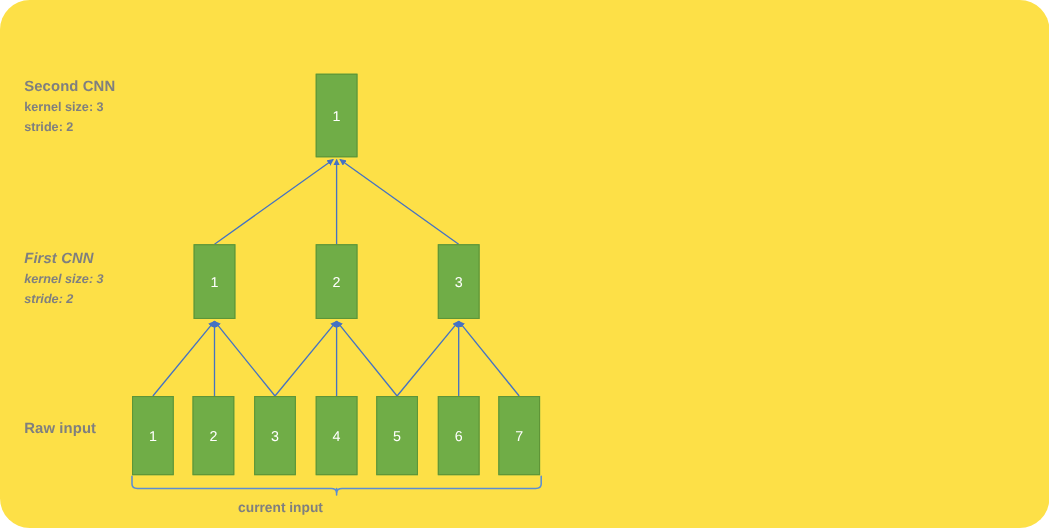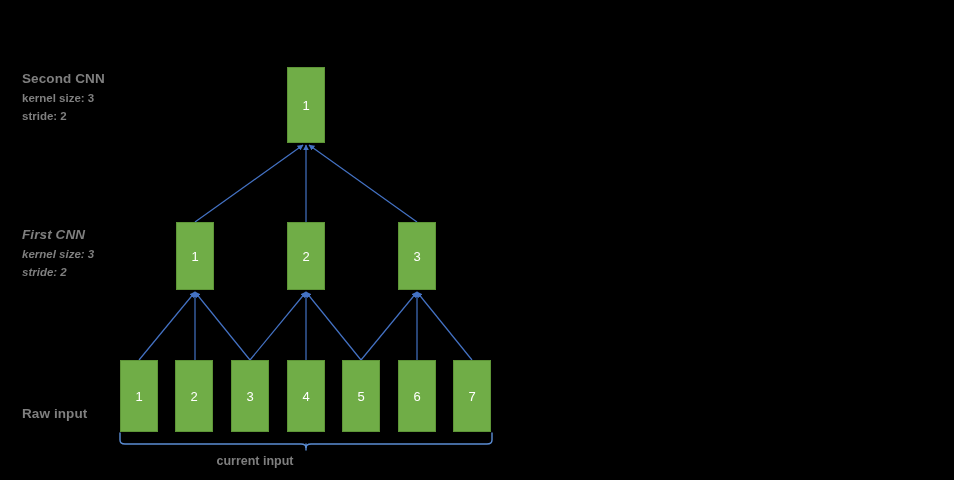--- a/index.html
+++ b/index.html
@@ -10,21 +10,22 @@
   body {
     width: 954px;
     height: 480px;
     font-family: "Liberation Sans", sans-serif;
     overflow: hidden;
   }
   #canvas {
     position: relative;
     width: 954px;
     height: 480px;
-    background: #000000;
+    background: #fde047;
+    border-radius: 27px;
   }
 
   
   .row-label {
     position: absolute;
     color: #7f7f7f;
     font-weight: bold;
     line-height: 1.0;
     white-space: nowrap;
     user-select: none;
@@ -35,21 +36,20 @@
     letter-spacing: .1px;
     margin-bottom: 7px;
   }
   .row-label .sub {
     display: block;
     font-size: 11.5px;
     margin-bottom: 7px;
   }
   .row-label.single .title {
     margin-bottom: 0;
-    margin-top: 24px;
   }
 
   #label-second { left: 22px; top: 72px; }
   #label-first  { left: 22px; top: 228px; font-style: italic; }
   #label-raw    { left: 22px; top: 383px; }
 
   
   .node {
     position: absolute;
     box-sizing: border-box;

